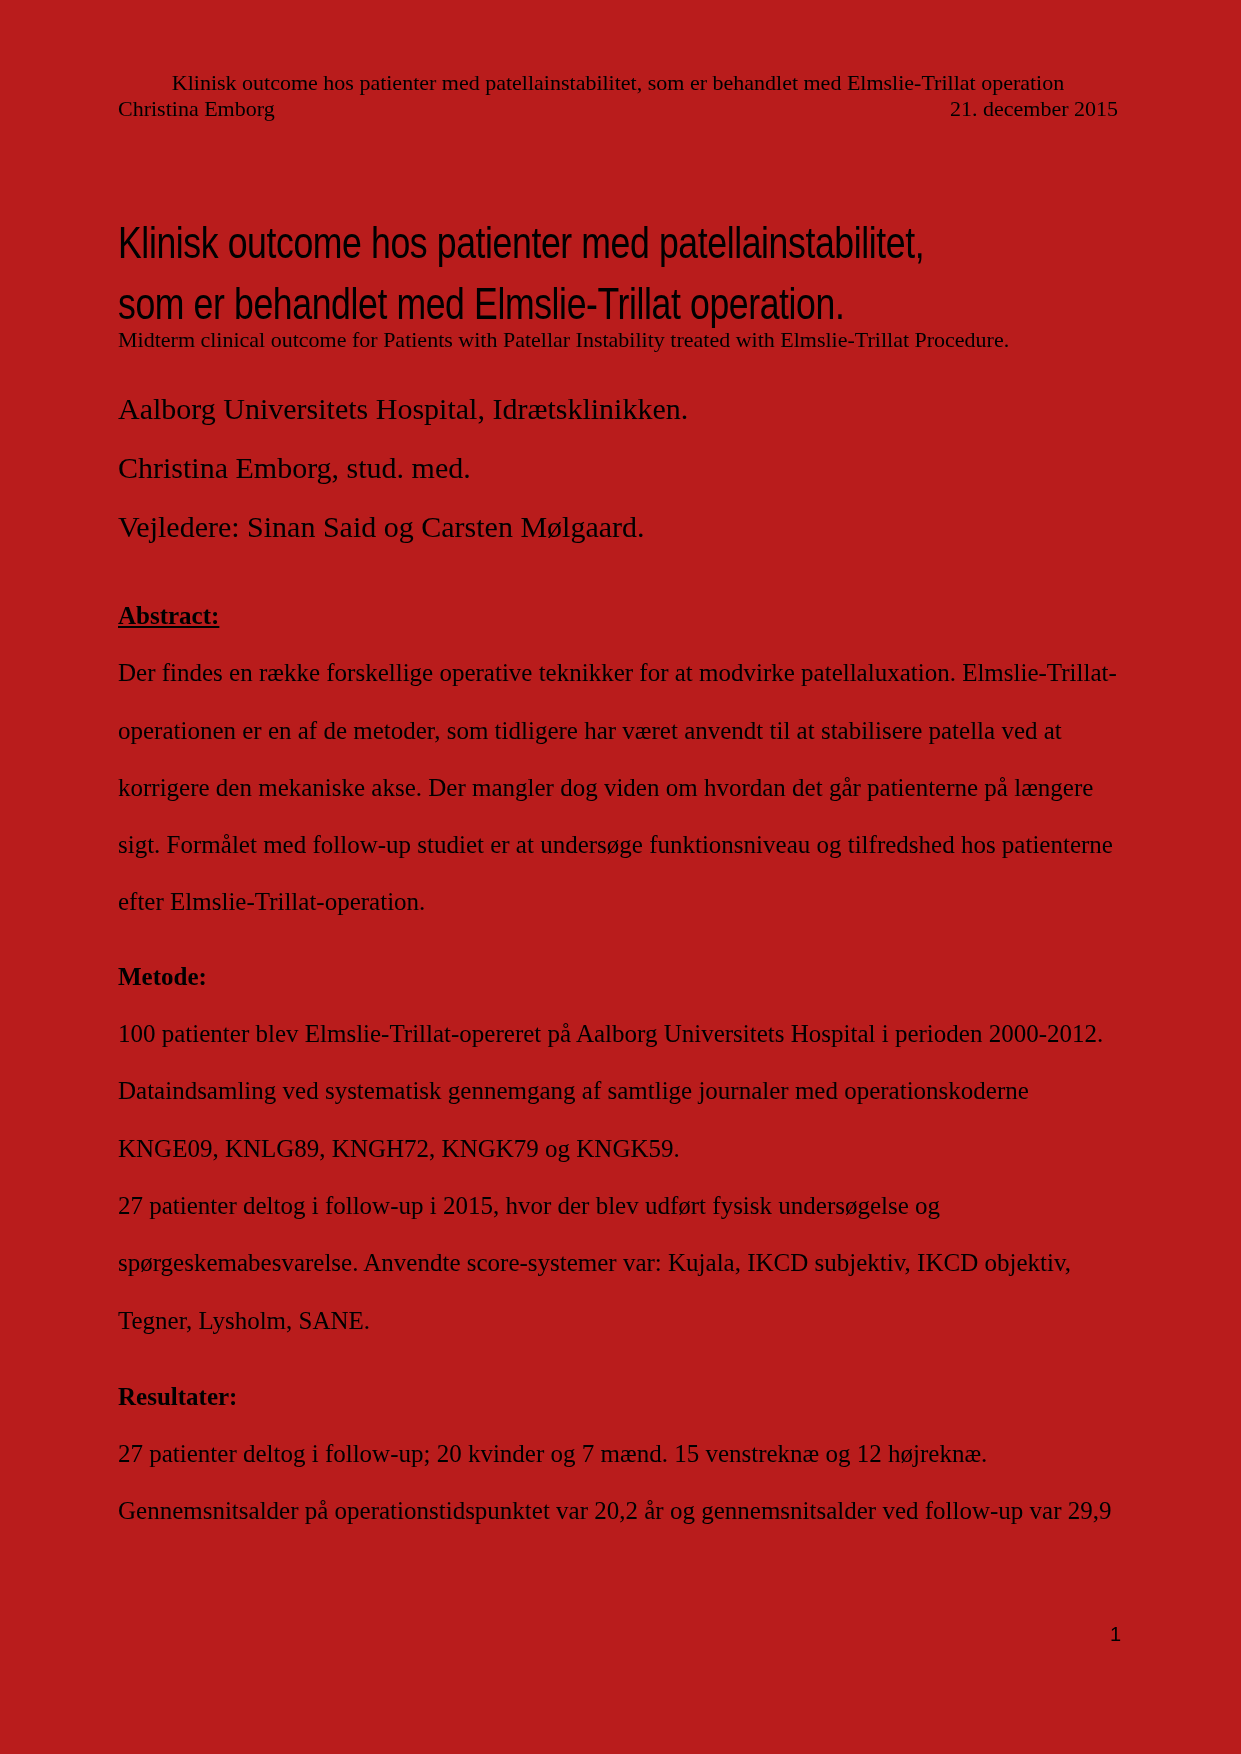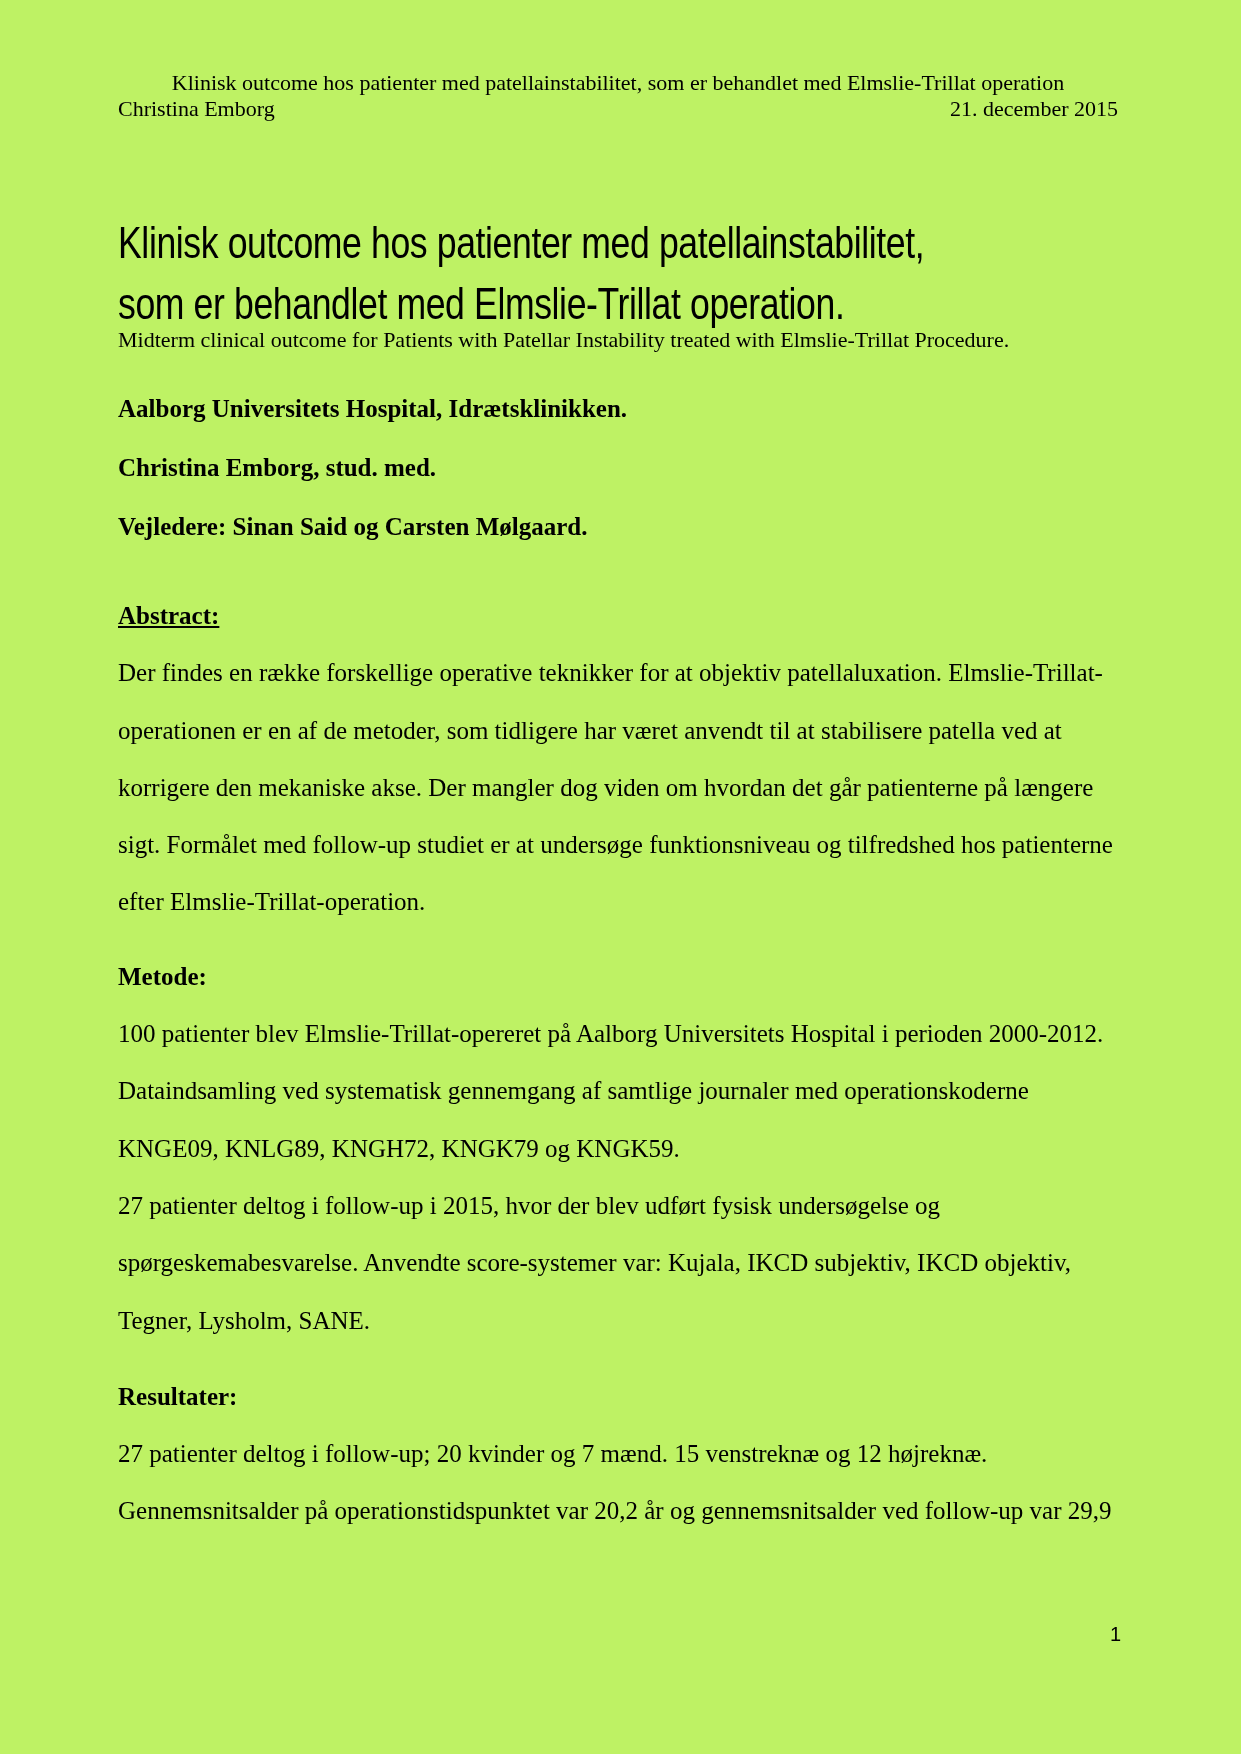--- a/index.html
+++ b/index.html
@@ -1,20 +1,20 @@
 <!DOCTYPE html>
 <html><head>
 <meta charset="utf-8">
 <style>
   html, body { margin: 0; padding: 0; background: #ffffff; }
   .page {
     position: relative;
     width: 1241px;
     height: 1754px;
-    background: #bef264;
+    background: #b91c1c;
     color: #000000;
     font-family: "Liberation Serif", serif;
     overflow: hidden;
   }
   
   .running-header {
     position: absolute;
     top: 70px;
     left: 118px;
     right: 123px;
@@ -47,24 +47,23 @@
   }
   .doc-title-line.first { margin-top: 172px; }
   .doc-subtitle {
     font-size: 22px;
     line-height: 30px;
     margin-top: -9px;
     white-space: nowrap;
   }
   .byline { margin-top: 24px; }
   .byline .by-line {
-    font-size: 25px;
+    font-size: 30px;
     line-height: 59px;
     white-space: nowrap;
-    font-weight: bold;
   }
   .abstract-heading {
     margin-top: 31px;
     font-size: 25px;
     line-height: 57.3px;
     font-weight: bold;
     text-decoration: underline;
   }
   .section-heading {
     font-size: 25px;
@@ -108,21 +107,21 @@
 
     <div class="byline">
       <div class="by-line">Aalborg Universitets Hospital, Idrætsklinikken.</div>
       <div class="by-line">Christina Emborg, stud. med.</div>
       <div class="by-line">Vejledere: Sinan Said og Carsten Mølgaard.</div>
     </div>
 
     <div class="abstract-heading">Abstract:</div>
 
     <div>
-      <div class="body-line">Der findes en række forskellige operative teknikker for at objektiv patellaluxation. Elmslie-Trillat-</div>
+      <div class="body-line">Der findes en række forskellige operative teknikker for at modvirke patellaluxation. Elmslie-Trillat-</div>
       <div class="body-line">operationen er en af de metoder, som tidligere har været anvendt til at stabilisere patella ved at</div>
       <div class="body-line">korrigere den mekaniske akse. Der mangler dog viden om hvordan det går patienterne på længere</div>
       <div class="body-line">sigt. Formålet med follow-up studiet er at undersøge funktionsniveau og tilfredshed hos patienterne</div>
       <div class="body-line">efter Elmslie-Trillat-operation.</div>
     </div>
 
     <div>
       <div class="section-heading gap-metode">Metode:</div>
       <div class="body-line">100 patienter blev Elmslie-Trillat-opereret på Aalborg Universitets Hospital i perioden 2000-2012.</div>
       <div class="body-line">Dataindsamling ved systematisk gennemgang af samtlige journaler med operationskoderne</div>

